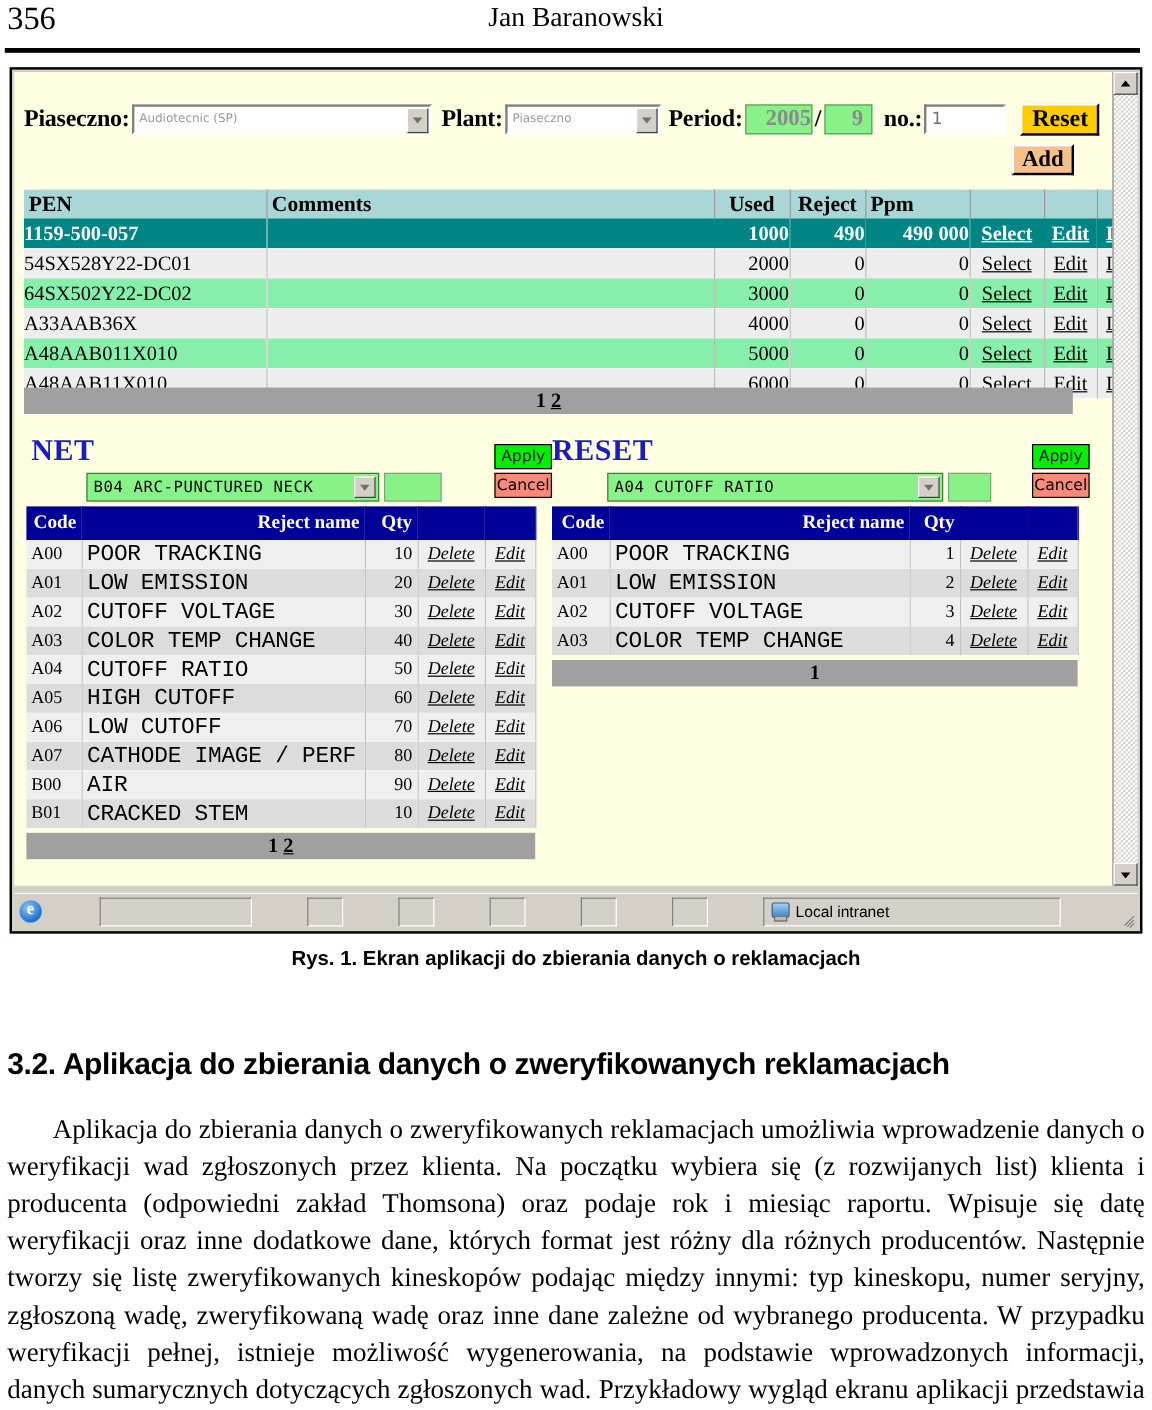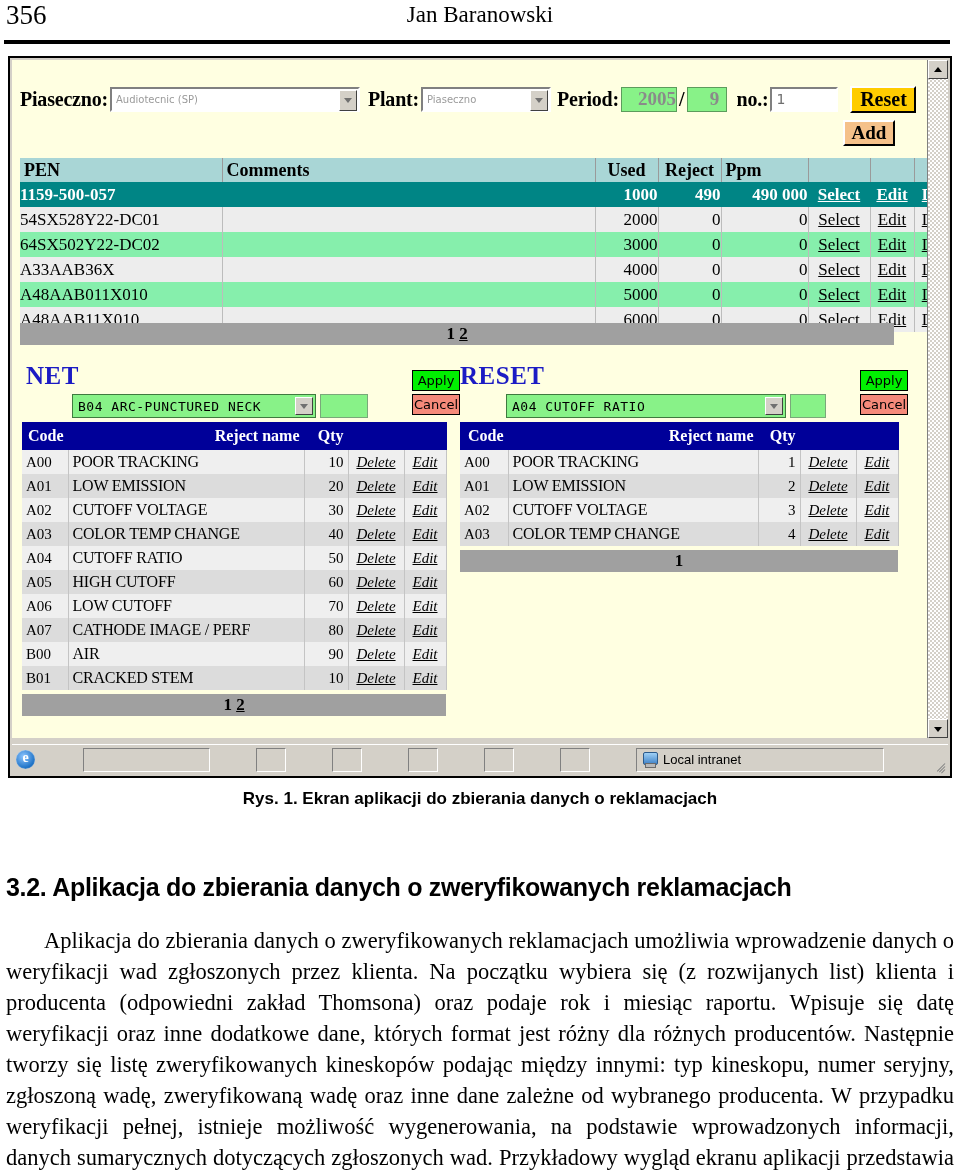--- a/index.html
+++ b/index.html
@@ -462,22 +462,22 @@
     padding: 1px 4px;
     height: 24px;
     box-sizing: border-box;
     border-right: 1px solid #c4c4c4;
     white-space: nowrap;
     overflow: hidden;
   }
   .rej-grid tr.odd td { background: #efefef; }
   .rej-grid tr.even td { background: #dcdcdc; }
   .rej-grid td.name {
-    font-family: Liberation Serif, serif;
-    font-size: 16px;
+    font-family: Liberation Mono, monospace;
+    font-size: 19px;
     letter-spacing: -0.2px;
     margin-left: 48px;
   }
   .rej-grid td.qty { text-align: right; }
   .rej-grid td.act { text-align: center; padding: 1px 2px; }
   .rej-grid td.act a { color: #000; text-decoration: underline; font-style: italic; }
   .rej-grid th.code-h { width: 46px; }
 
   
   .fig-caption {

